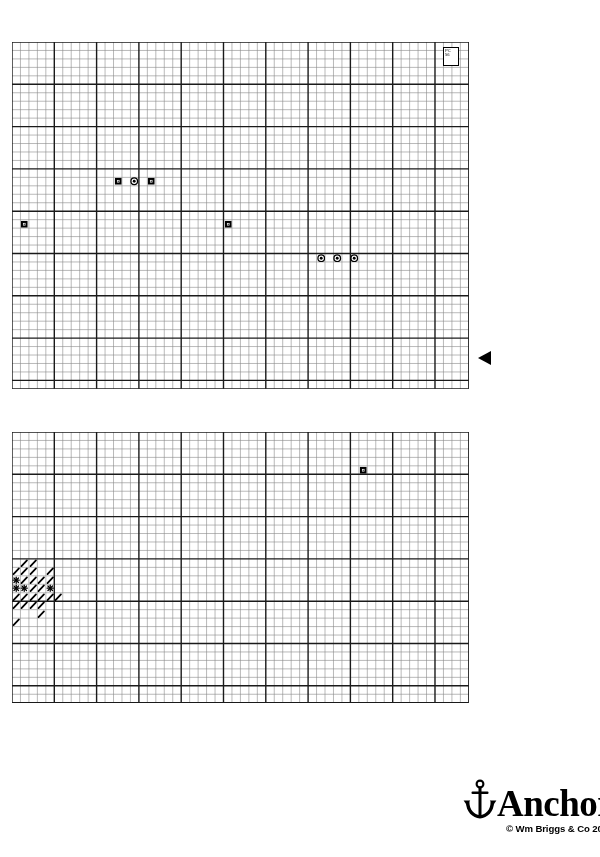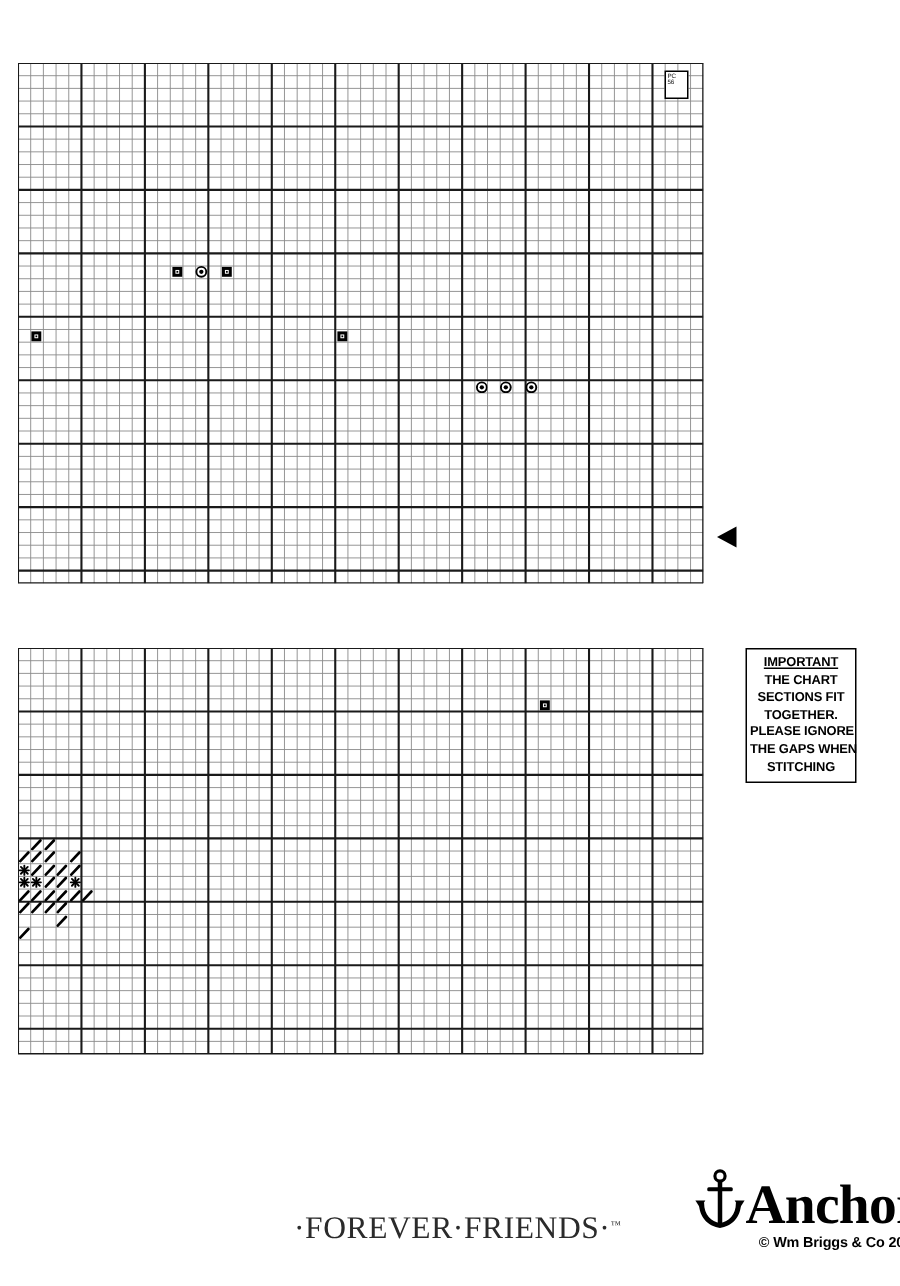--- a/index.html
+++ b/index.html
@@ -481,33 +481,21 @@
           <path d="M1.8 8.4 L8.2 1.6" stroke="#000" stroke-width="2.1" stroke-linecap="round" fill="none"></path>
         </svg>
       </div>
       <div class="sym" style="left: 0px; top: 186.12px; width: 8.46px; height: 8.46px;">
         <svg viewBox="0 0 10 10">
           <path d="M1.8 8.4 L8.2 1.6" stroke="#000" stroke-width="2.1" stroke-linecap="round" fill="none"></path>
         </svg>
       </div>
     </div>
 
-  <div class="notice" id="notice" style="left: 497px; top: 432px; width: 74px;">
-      <div class="line underline">IMPORTANT</div>
-      <div class="line">THE CHART</div>
-      <div class="line">SECTIONS FIT</div>
-      <div class="line">TOGETHER.</div>
-      <div class="line">PLEASE IGNORE</div>
-      <div class="line">THE GAPS WHEN</div>
-      <div class="line">STITCHING</div>
-    </div>
-
-  <div class="ff-brand" id="ff-brand" style="left: 196px; top: 806px;">
-    <span class="ff-text">·FOREVER·FRIENDS·</span><span class="ff-tm">™</span>
-  </div>
+
 
   <div class="anchor-block" id="anchor-block" style="left: 463px; top: 779px;">
     <div class="anchor-row">
       <span class="anchor-mark">
         <svg viewBox="0 0 34 42" xmlns="http://www.w3.org/2000/svg">
           <g fill="#000">
             <circle cx="17" cy="5" r="3.4" fill="none" stroke="#000" stroke-width="2.1"></circle>
             <rect x="15.5" y="8" width="3" height="29" rx="1"></rect>
             <rect x="8.5" y="12.5" width="17" height="2.6" rx="1"></rect>
             <path d="M3 23 C3 33 9.5 38.5 17 39.6 C24.5 38.5 31 33 31 23

